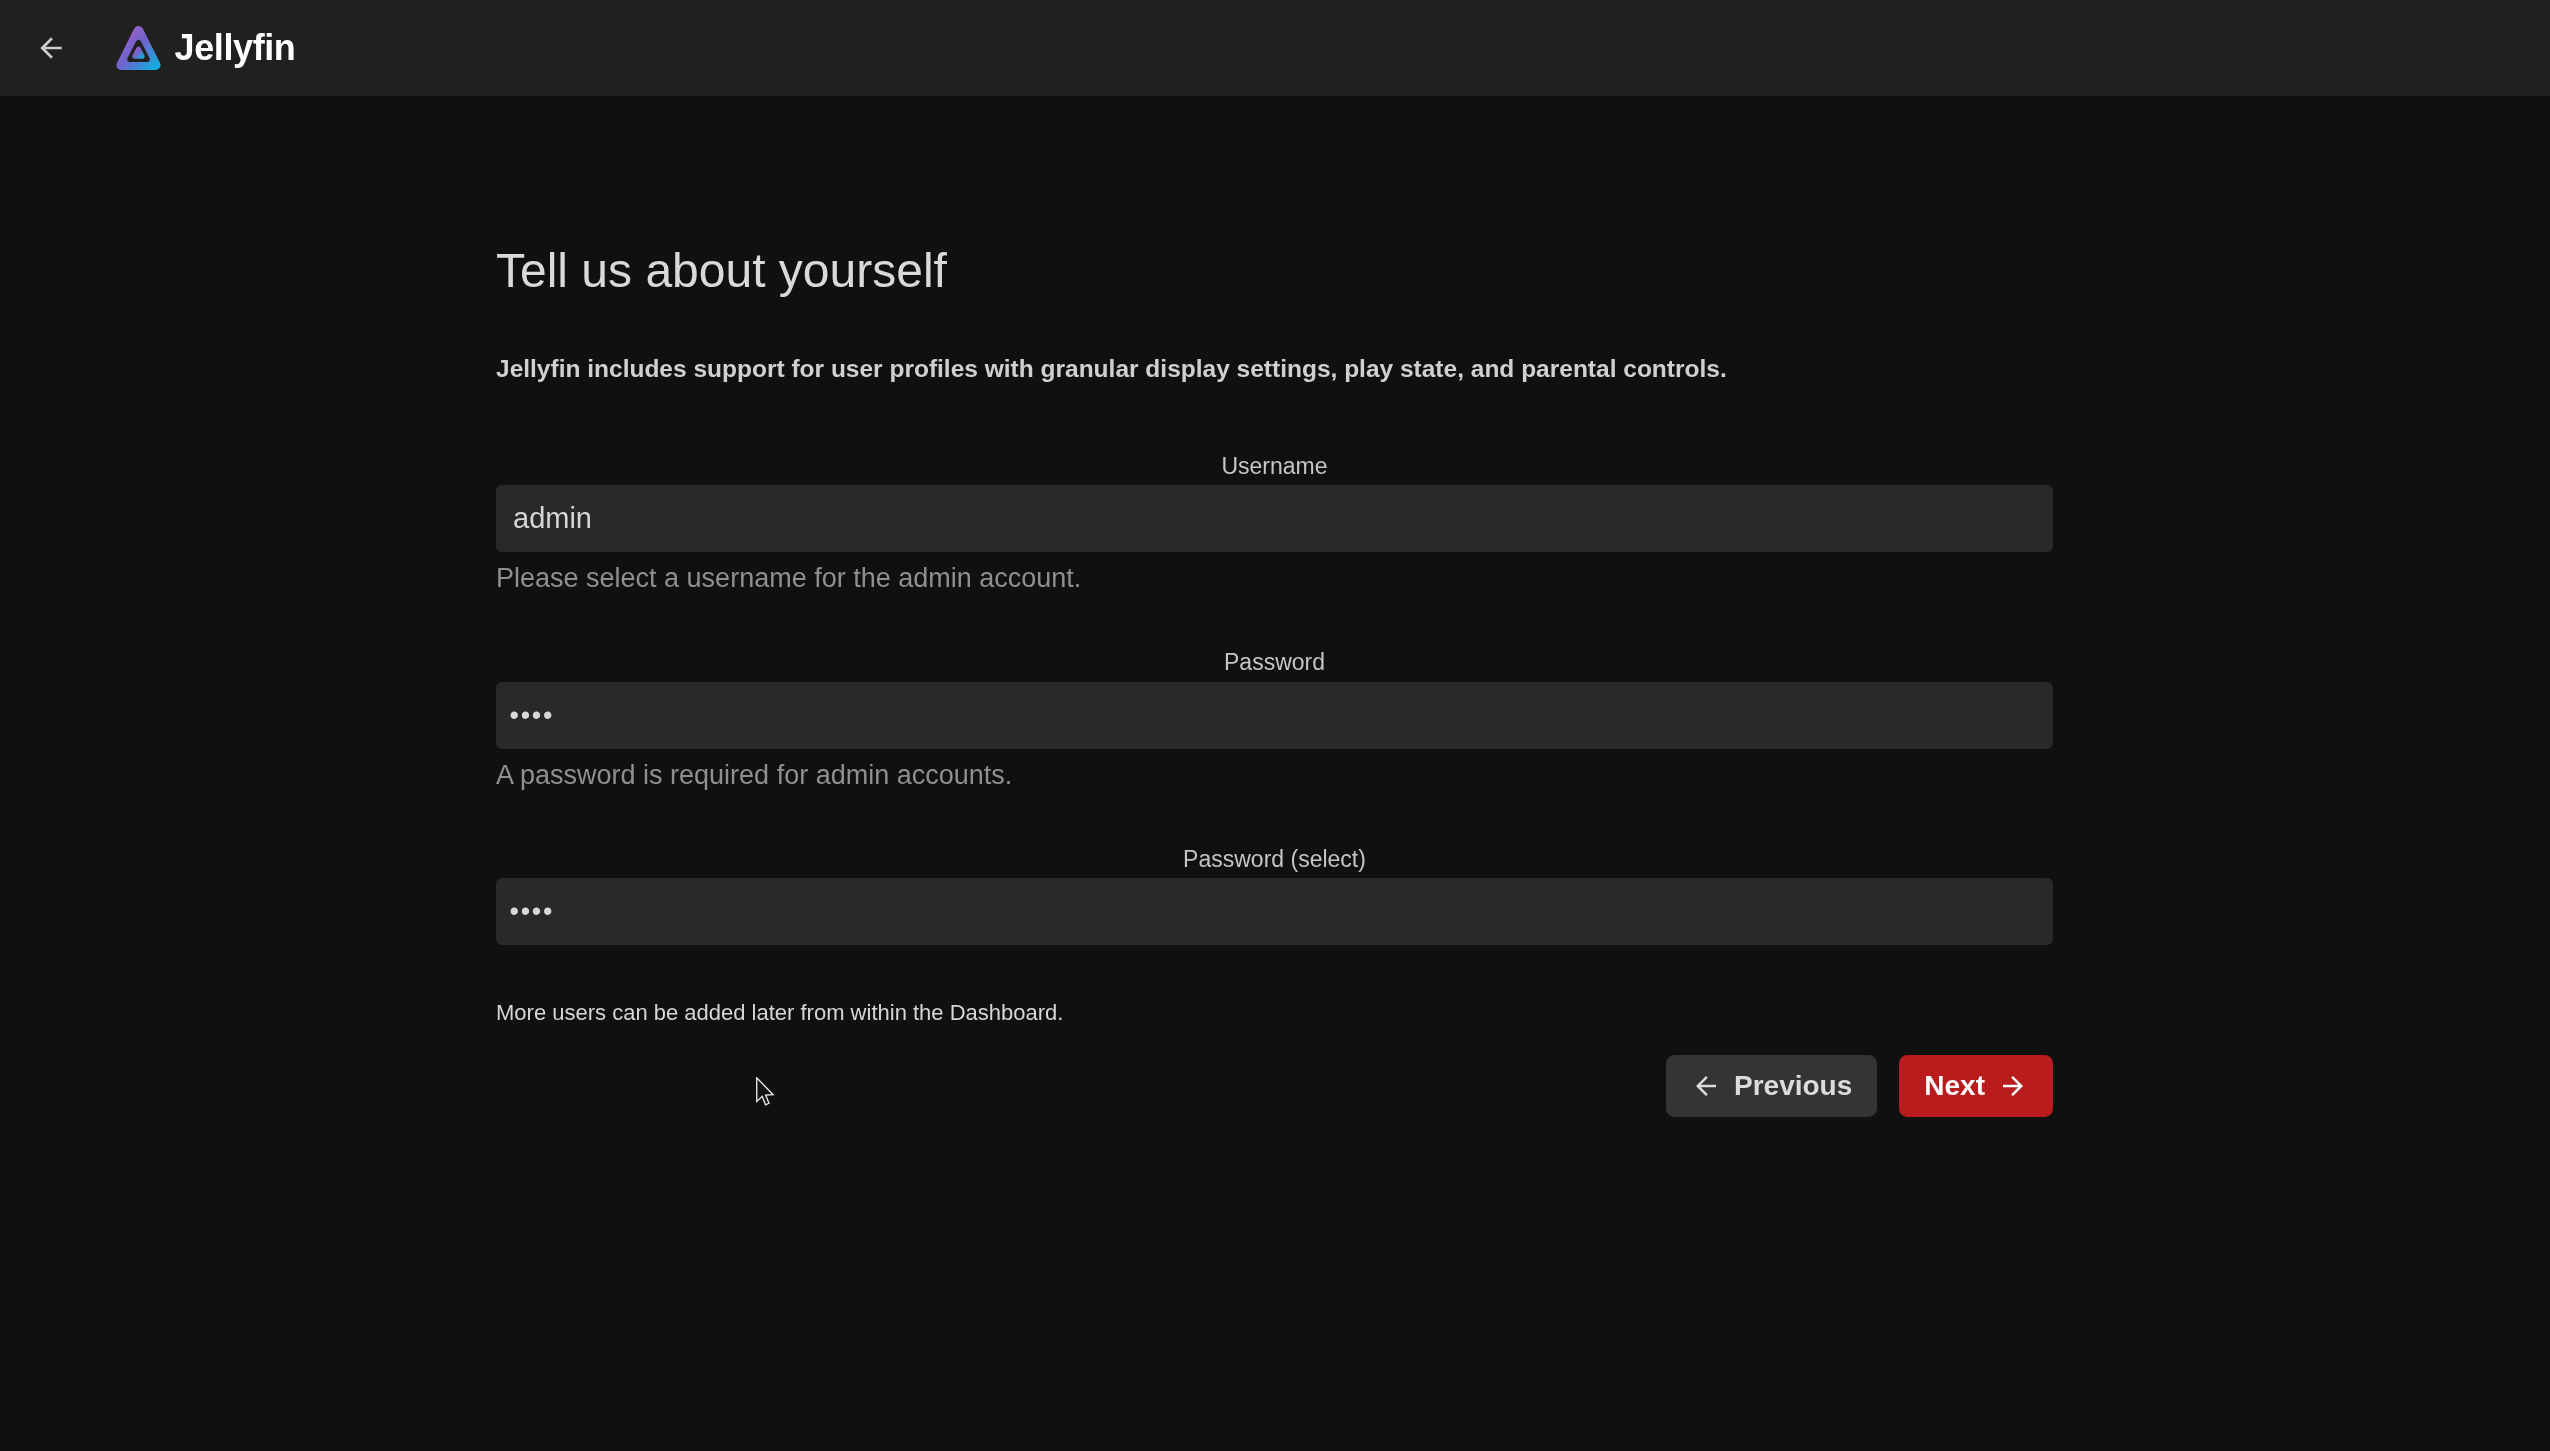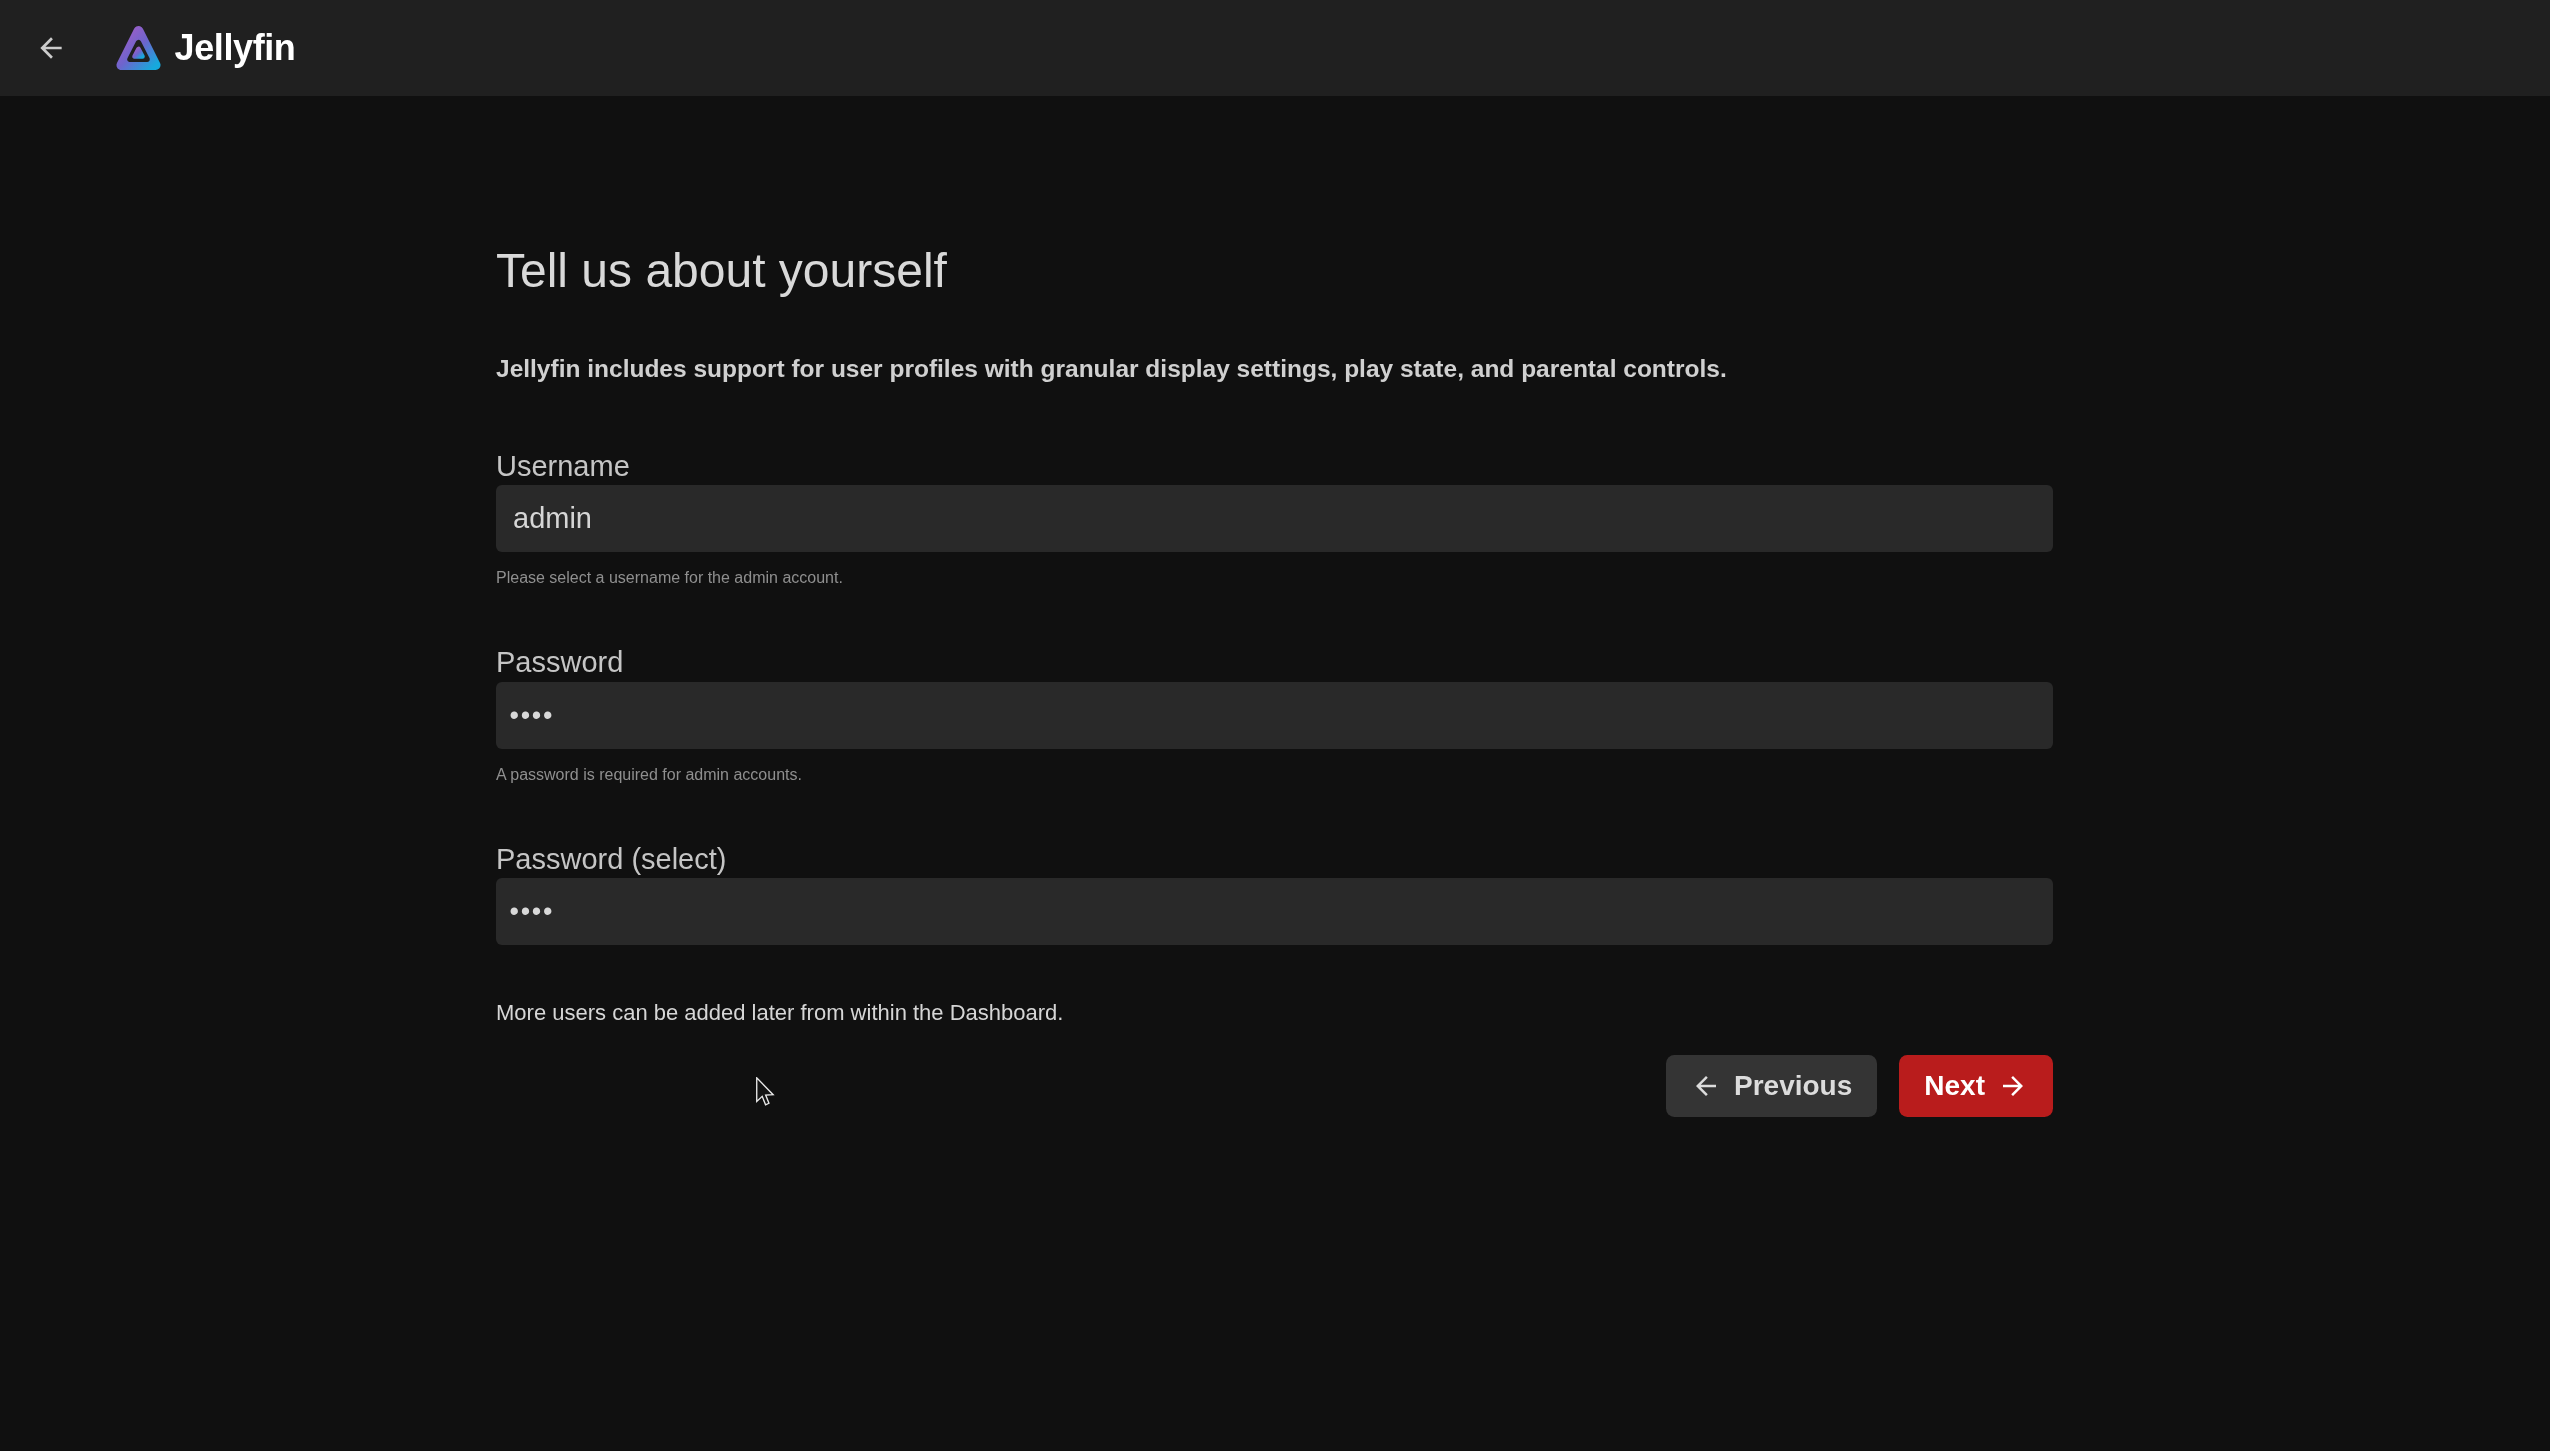--- a/index.html
+++ b/index.html
@@ -49,44 +49,45 @@
     margin-top: 49px;
     font-size: 24.5px; line-height: 33px;
     color: #d0d0d0;
     font-weight: bold;
   }
 
   .field { margin-top: 52px; }
   .field.first { margin-top: 65px; }
   .field-label {
     display: block;
-    font-size: 29px; line-height: 32px;
+    font-size: 23px; line-height: 32px;
     color: #c5c5c5;
     margin-bottom: 3.4px;
+    text-align: center;
   }
   .text-input {
     display: block;
     width: 100%; height: 67px;
     background: #292929;
     border: none; outline: none;
     border-radius: 5.9px;
     color: #d6d6d6;
     font-family: "Liberation Sans", sans-serif;
     font-size: 29px;
     padding: 0 17px;
   }
   .text-input.masked {
     font-size: 27px;
     letter-spacing: 1.7px;
     padding: 0 13.5px;
     color: #d8d8d8;
   }
   .field-helper {
     margin-top: 10px;
-    font-size: 16px; line-height: 32px;
+    font-size: 27px; line-height: 32px;
     color: #8f8f8f;
   }
 
   .page-note {
     margin-top: 51px;
     font-size: 22px; line-height: 34px;
     color: #d6d6d6;
   }
 
   

